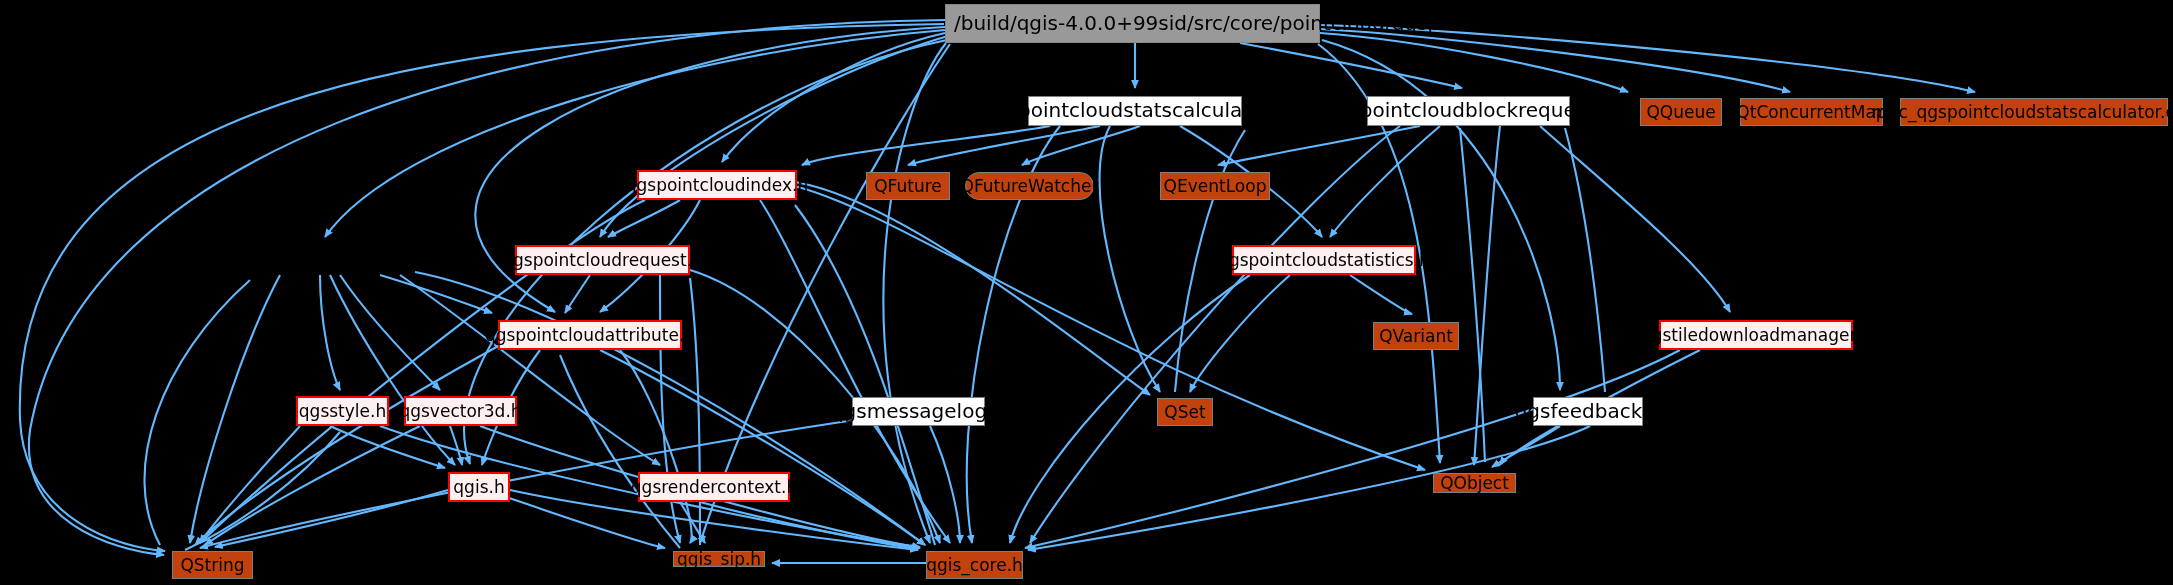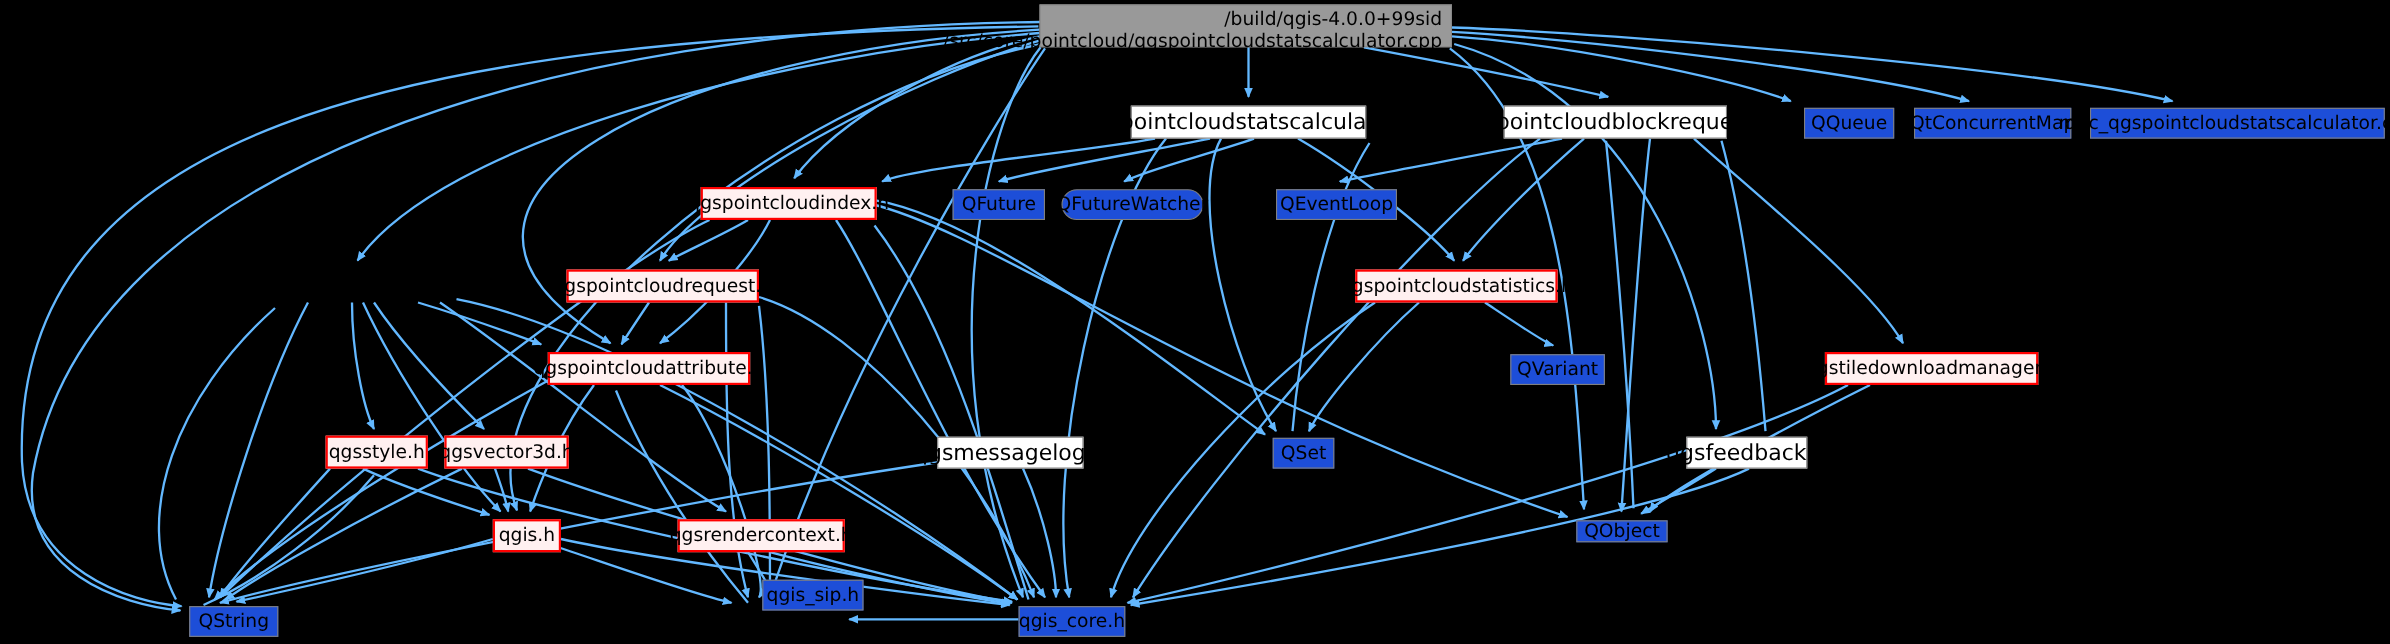--- a/index.html
+++ b/index.html
@@ -32,39 +32,39 @@
     text-align: center;
     white-space: nowrap;
     line-height: 1.18;
     letter-spacing: 0px;
   }
   
   .node.root {
     background: #999999;
     border: 1px solid #888888;
     color: #000000;
-    font-size: 17px;
+    font-size: 20px;
     padding: 3px 8px;
     justify-content: flex-start;
     text-align: left;
-    flex-direction: column;
-    align-items: flex-end;
+    flex-direction: row;
+    align-items: center;
   }
   .node.root .line { display: block; }
   
   .node.plain {
     background: #ffffff;
     border: 1px solid #808080;
     color: #000000;
     font-size: 20px;
     padding: 0 9px;
   }
   
   .node.sys {
-    background: #1d4ed8;
+    background: #c2410c;
     border: 1px solid #808080;
     color: #000000;
     font-size: 17px;
     padding: 0 9px;
   }
   
   .node.hi {
     background: #fff0f0;
     border: 2px solid #ff0000;
     color: #000000;
@@ -246,30 +246,30 @@
   <div class="node sys" style="left:1157px; top:398px; width:56px; height:28px;">
     <span>QSet</span>
   </div>
   <div class="node plain" style="left:1533px; top:397px; width:110px; height:29px;">
     <span>qgsfeedback.h</span>
   </div>
 
   <div class="node hi" style="left:448px; top:472px; width:62px; height:30px;">
     <span>qgis.h</span>
   </div>
-  <div class="node hi" style="left:616px; top:472px; width:152px; height:30px;">
+  <div class="node hi" style="left:638px; top:472px; width:152px; height:30px;">
     <span>qgsrendercontext.h</span>
   </div>
   <div class="node sys" style="left:1433px; top:473px; width:83px; height:20px;">
     <span>QObject</span>
   </div>
 
   <div class="node sys" style="left:172px; top:551px; width:81px; height:28px;">
     <span>QString</span>
   </div>
-  <div class="node sys" style="left:673px; top:527px; width:92px; height:28px;margin-left:20px;">
+  <div class="node sys" style="left:673px; top:551px; width:92px; height:16px;">
     <span>qgis_sip.h</span>
   </div>
   <div class="node sys" style="left:926px; top:551px; width:97px; height:28px;">
     <span>qgis_core.h</span>
   </div>
 
 </div>
 
 </body></html>

